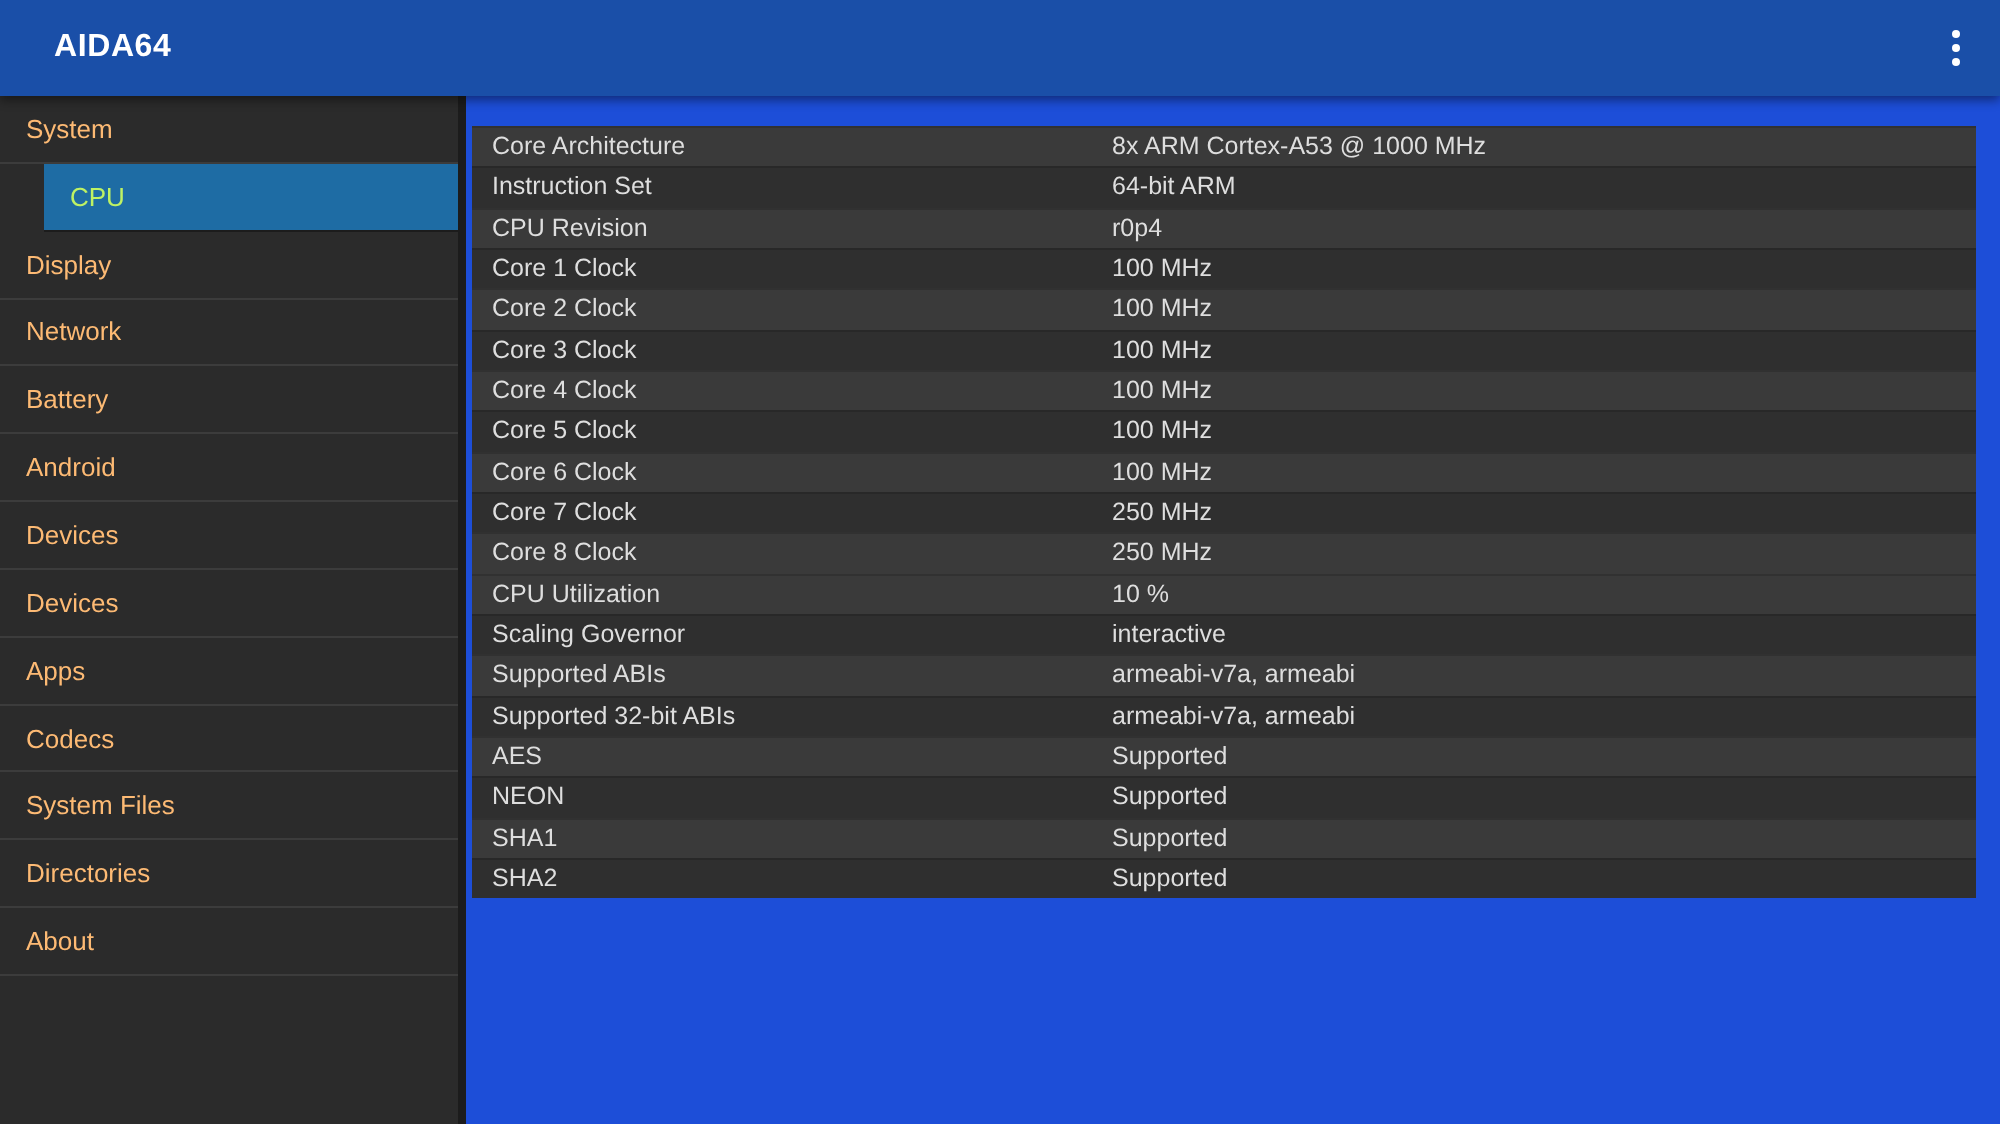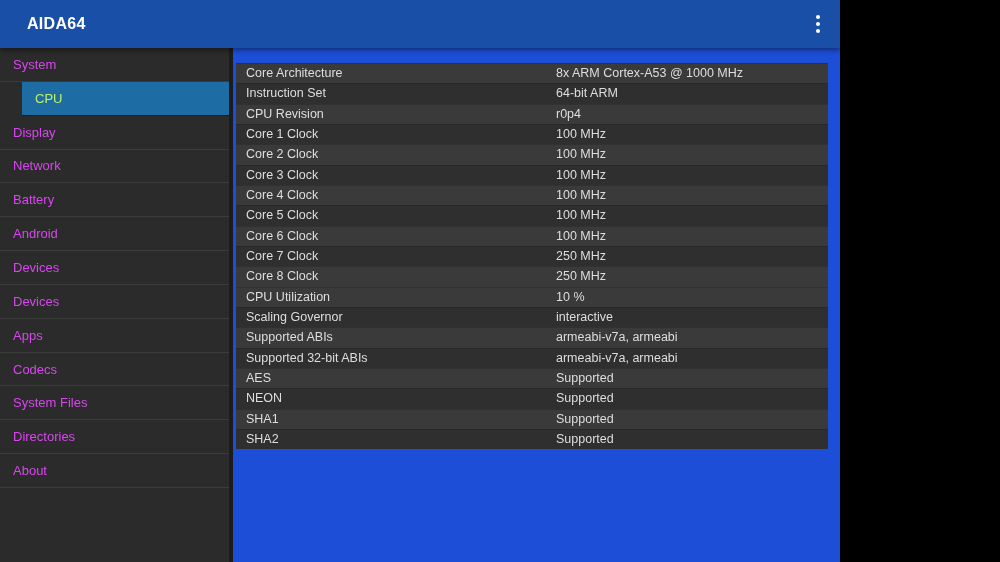--- a/index.html
+++ b/index.html
@@ -1,21 +1,21 @@
 <!DOCTYPE html>
 <html style="--appbar: #1a4fa8; --accent: #1e6ca4;"><head>
 <meta charset="utf-8">
 <style>
   * { box-sizing: border-box; margin: 0; padding: 0; }
   html, body { background: #000; }
   body { font-family: "Liberation Sans", "DejaVu Sans", sans-serif; }
 
   .screen {
     position: relative;
-    width: 840px;
+    width: 1000px;
     height: 562px;
     overflow: hidden;
     background: #2d2d2d;
   }
 
   
   .appbar {
     position: relative;
     height: 48px;
     background: var(--appbar, #1a4fa8);
@@ -64,21 +64,21 @@
     width: 229px;
     background: #2b2b2b;
     flex: none;
   }
   .side-item {
     height: 33.85px;
     display: flex;
     align-items: center;
     padding-left: 13px;
     font-size: 13px;
-    color: #d946ef;
+    color: #fdba74;
     border-bottom: 1px solid #3c3c3c;
     cursor: pointer;
   }
   .side-item.selected {
     background: var(--accent, #1e6ca4);
     color: #bef264;
     border-bottom-color: #1c1c1c;
     margin-left: 22px;
   }
   .vdivider {

